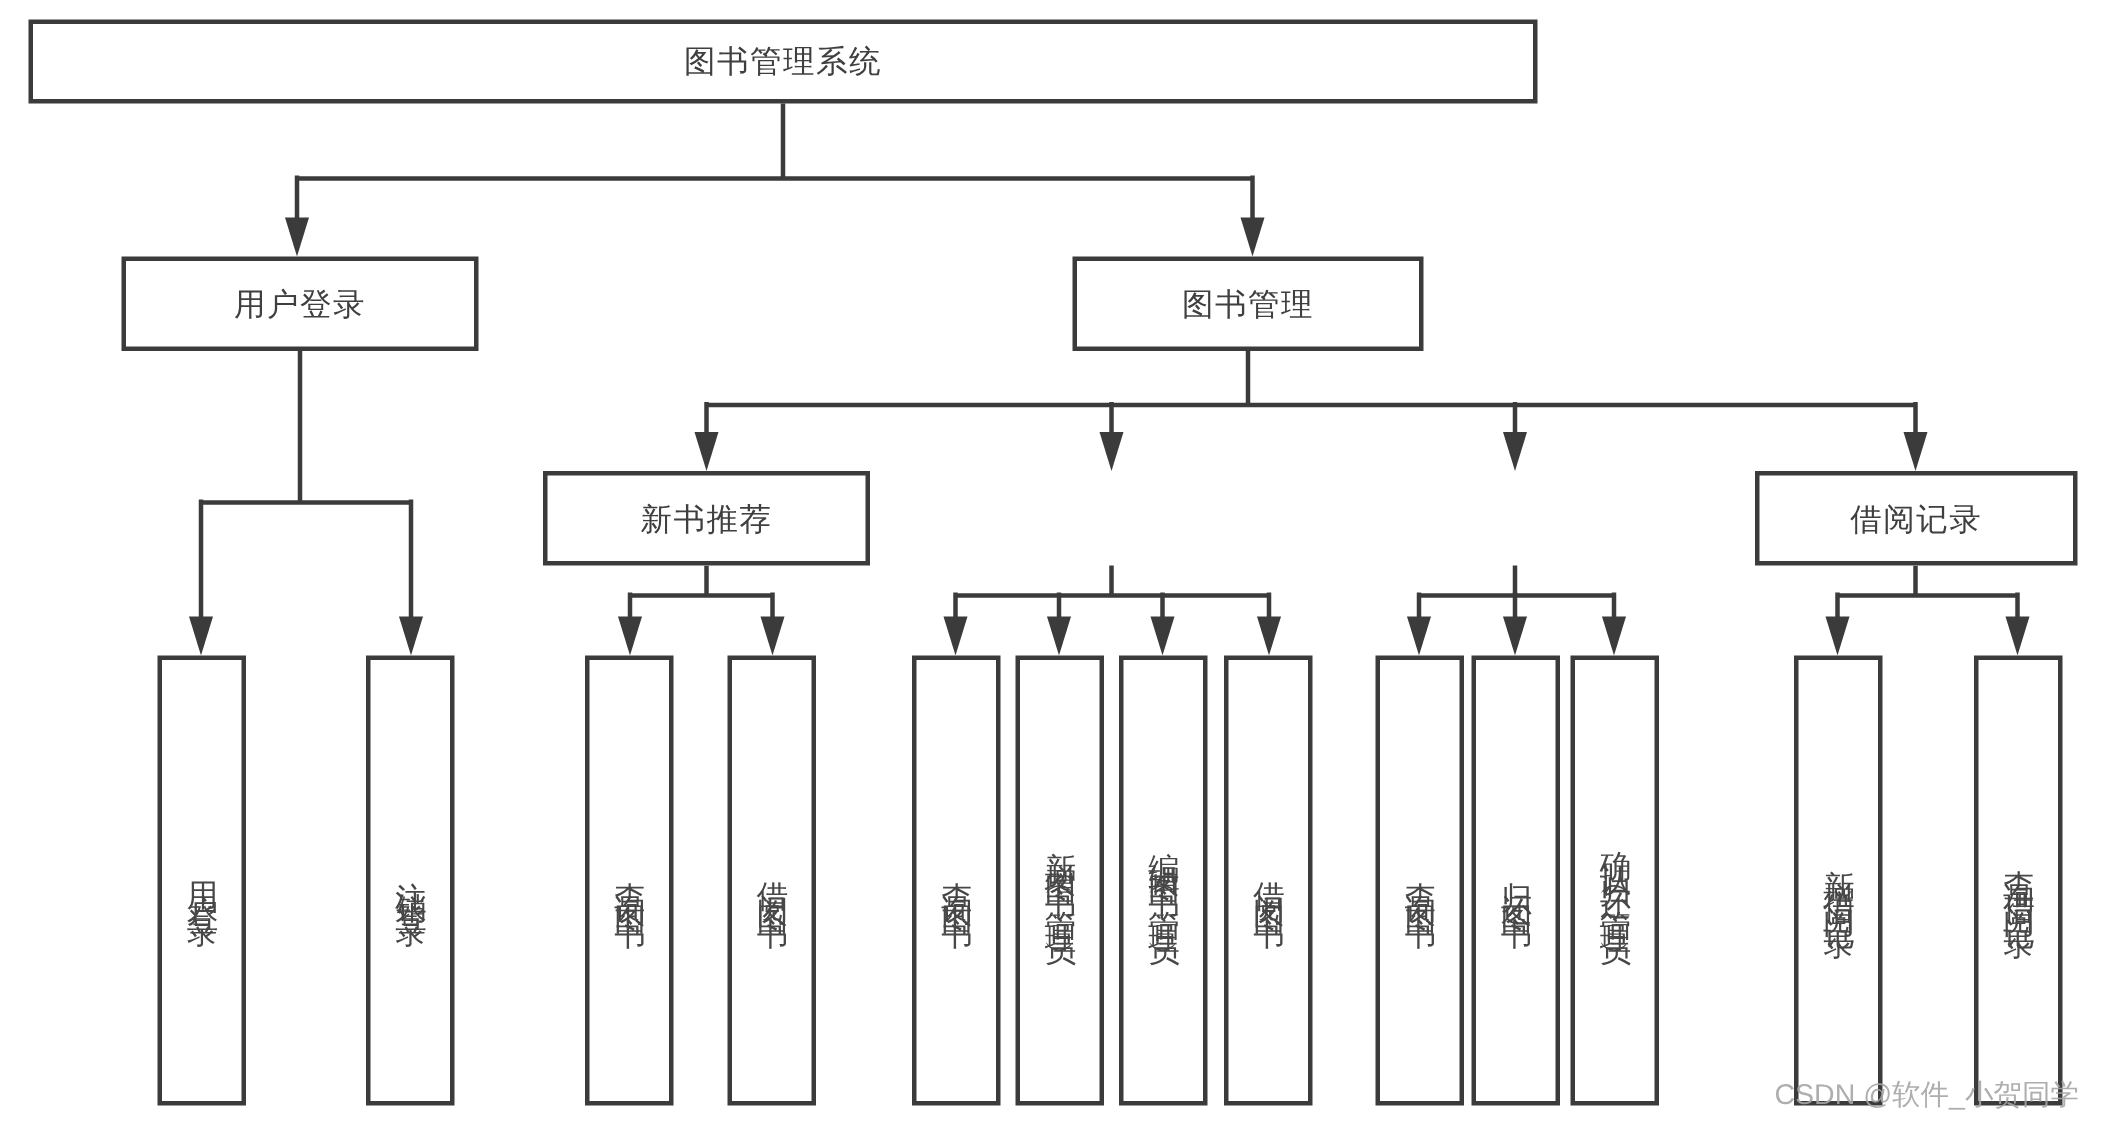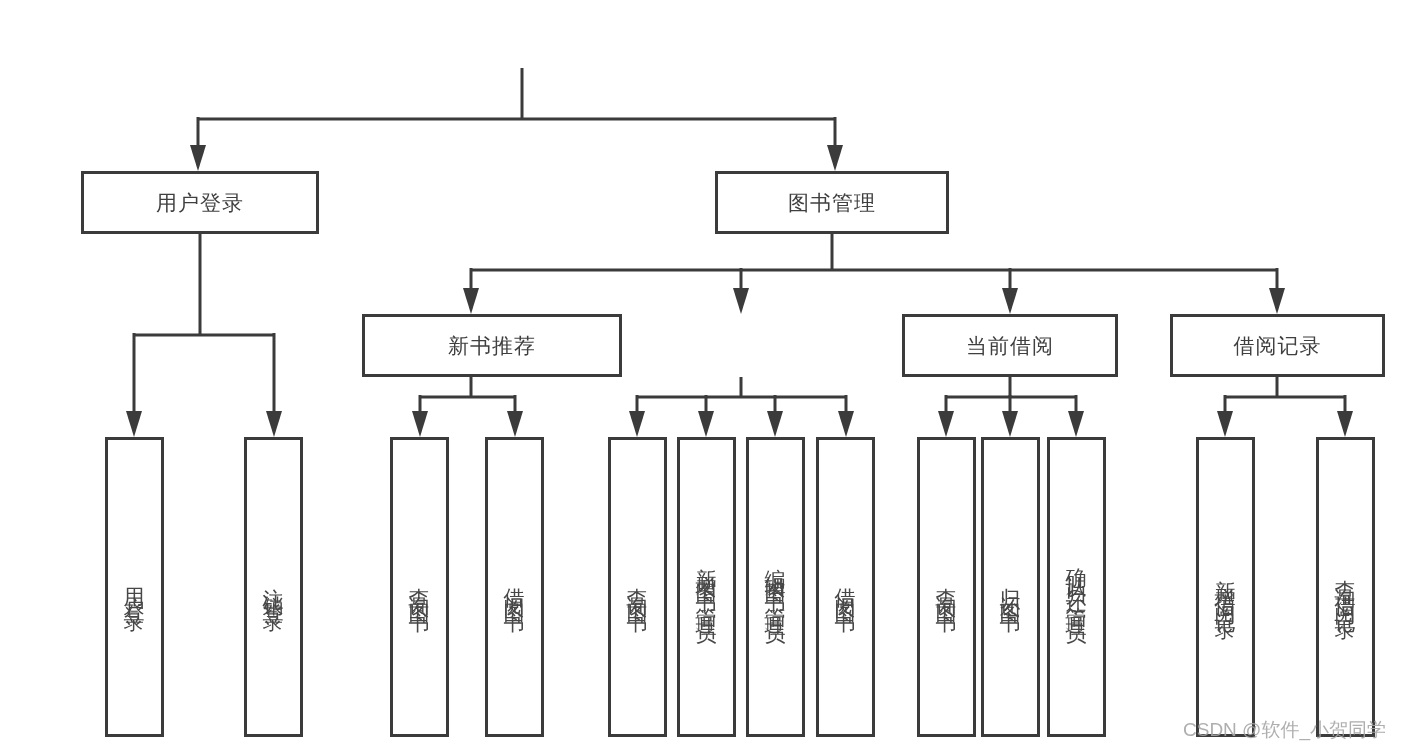--- a/index.html
+++ b/index.html
@@ -136,33 +136,33 @@
 
       <polygon points="938,411 954,411 946,437"></polygon>
       <polygon points="1002,411 1018,411 1010,437"></polygon>
       <polygon points="1068,411 1084,411 1076,437"></polygon>
 
       <polygon points="1217,411 1233,411 1225,437"></polygon>
       <polygon points="1337,411 1353,411 1345,437"></polygon>
     </g>
   </svg>
 
+  <div class="box root-box">
+    <span>图书管理系统</span>
+  </div>
 
   <div class="box hbox" style="left:81px; top:171px; width:238px;">
     <span>用户登录</span>
   </div>
   <div class="box hbox" style="left:715px; top:171px; width:234px;text-align:center;">
     <span>图书管理</span>
   </div>
 
-  <div class="box hbox" style="left:362px; top:314px; width:260px;">
+  <div class="box hbox" style="left:362px; top:314px; width:218px;">
     <span>新书推荐</span>
-  </div>
-  <div class="box hbox" style="left:902px; top:314px; width:216px;">
-    <span>当前借阅</span>
   </div>
   <div class="box hbox" style="left:1170px; top:314px; width:215px;">
     <span>借阅记录</span>
   </div>
 
   <div class="box vbox" style="left:105px;">
     <span class="vtext">用户登录</span>
   </div>
   <div class="box vbox" style="left:244px;">
     <span class="vtext">注销登录</span>

